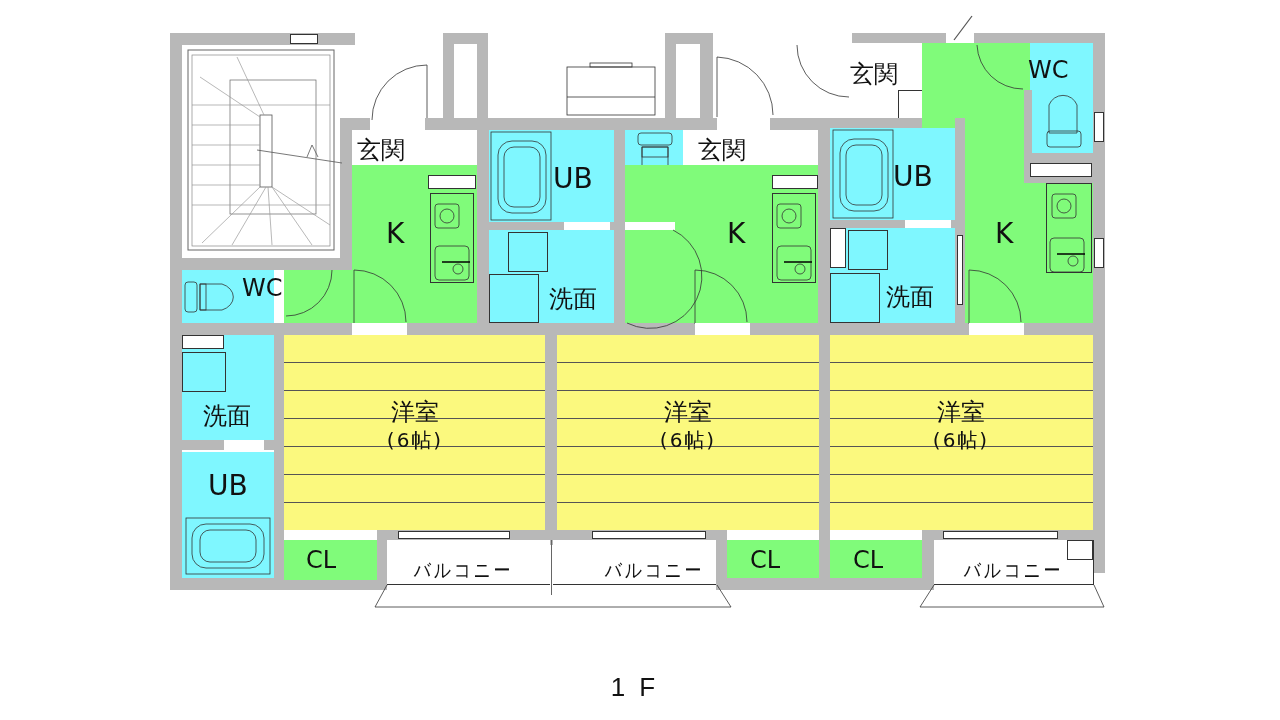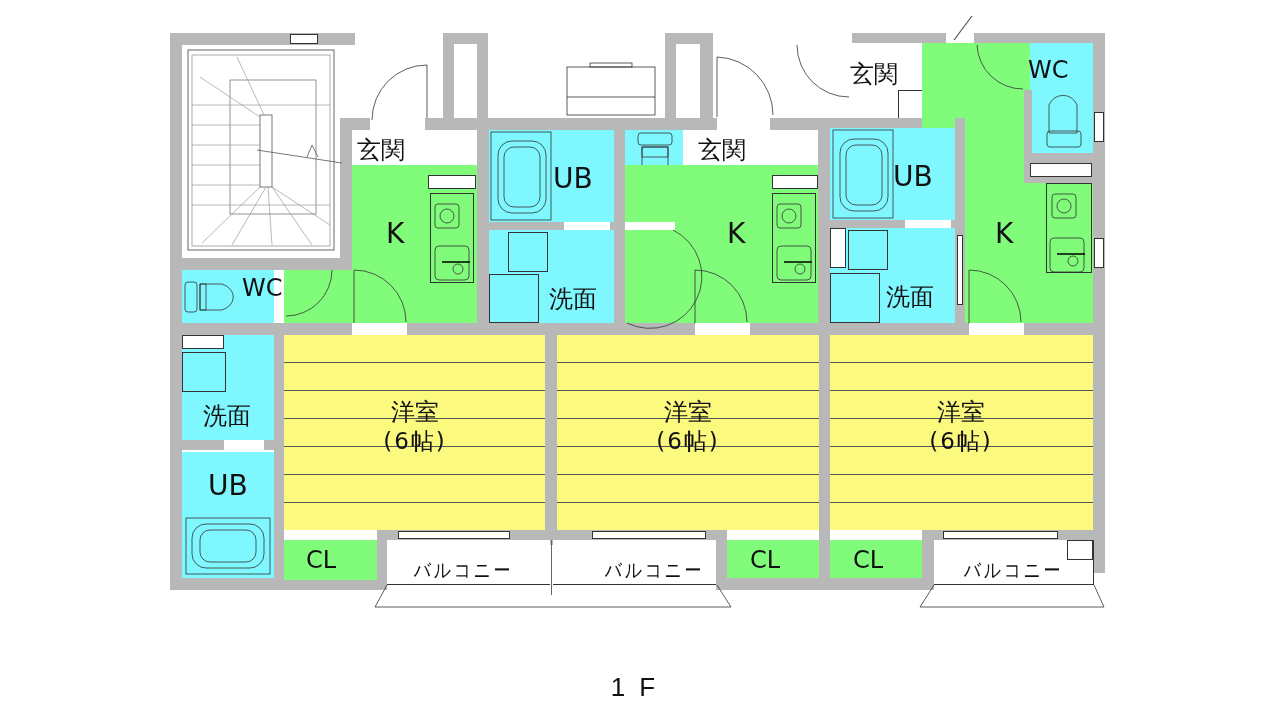--- a/index.html
+++ b/index.html
@@ -11,21 +11,21 @@
   .green { background:#80fb7a; }
   .yellow { background:#fbf97e;
     background-image: repeating-linear-gradient(to bottom, transparent 0, transparent 27px, #555 27px, #555 28px);
   }
   .white { background:#ffffff; }
   .outline { border:1px solid #333; }
   .label { position:absolute; color:#111; white-space:nowrap; line-height:1; }
   .lbl-lg { font-size:28px; }
   .lbl-md { font-size:24px; }
   .room-yo { font-size:24px; text-align:center; }
-  .room-yo .sub { display:block; font-size:23px; margin-top:6px; letter-spacing:2px; }
+  .room-yo .sub { display:block; font-size:20px; margin-top:6px; letter-spacing:2px; }
   .balc { font-size:20px; letter-spacing:3px; transform:scaleX(0.85); }
   svg { position:absolute; overflow:visible; }
 </style>
 </head>
 <body>
 
 <div class="abs" style="left:0;top:0;width:1280px;height:720px;">
 
   <div class="abs wall" style="left:170px;top:33px;width:12px;height:555px;"></div>
   <div class="abs wall" style="left:170px;top:33px;width:185px;height:12px;"></div>

